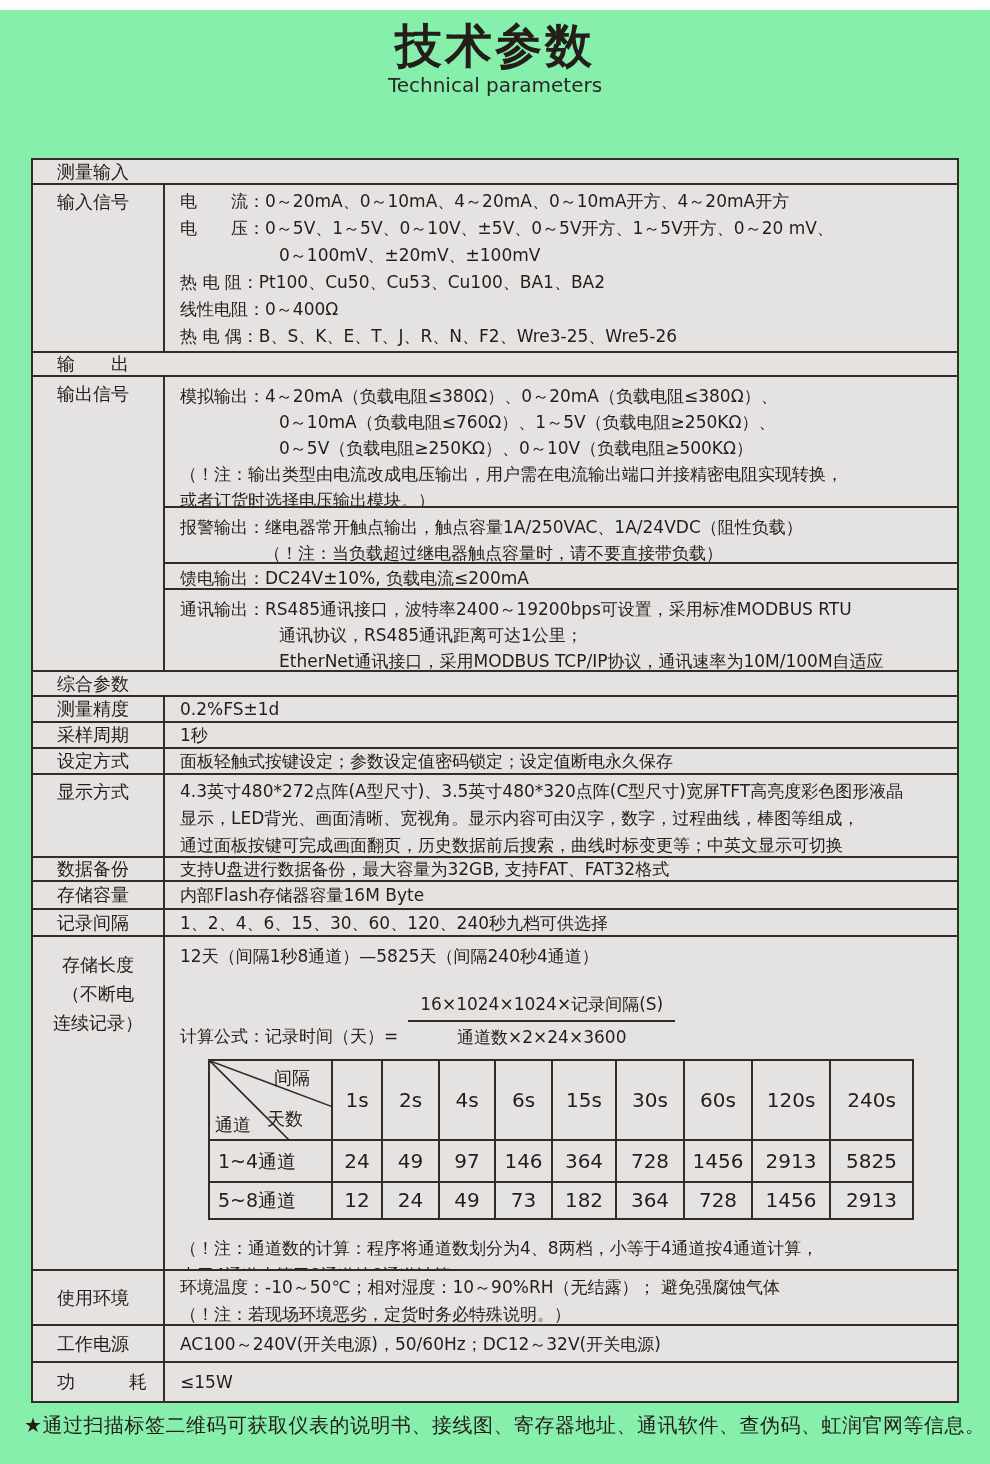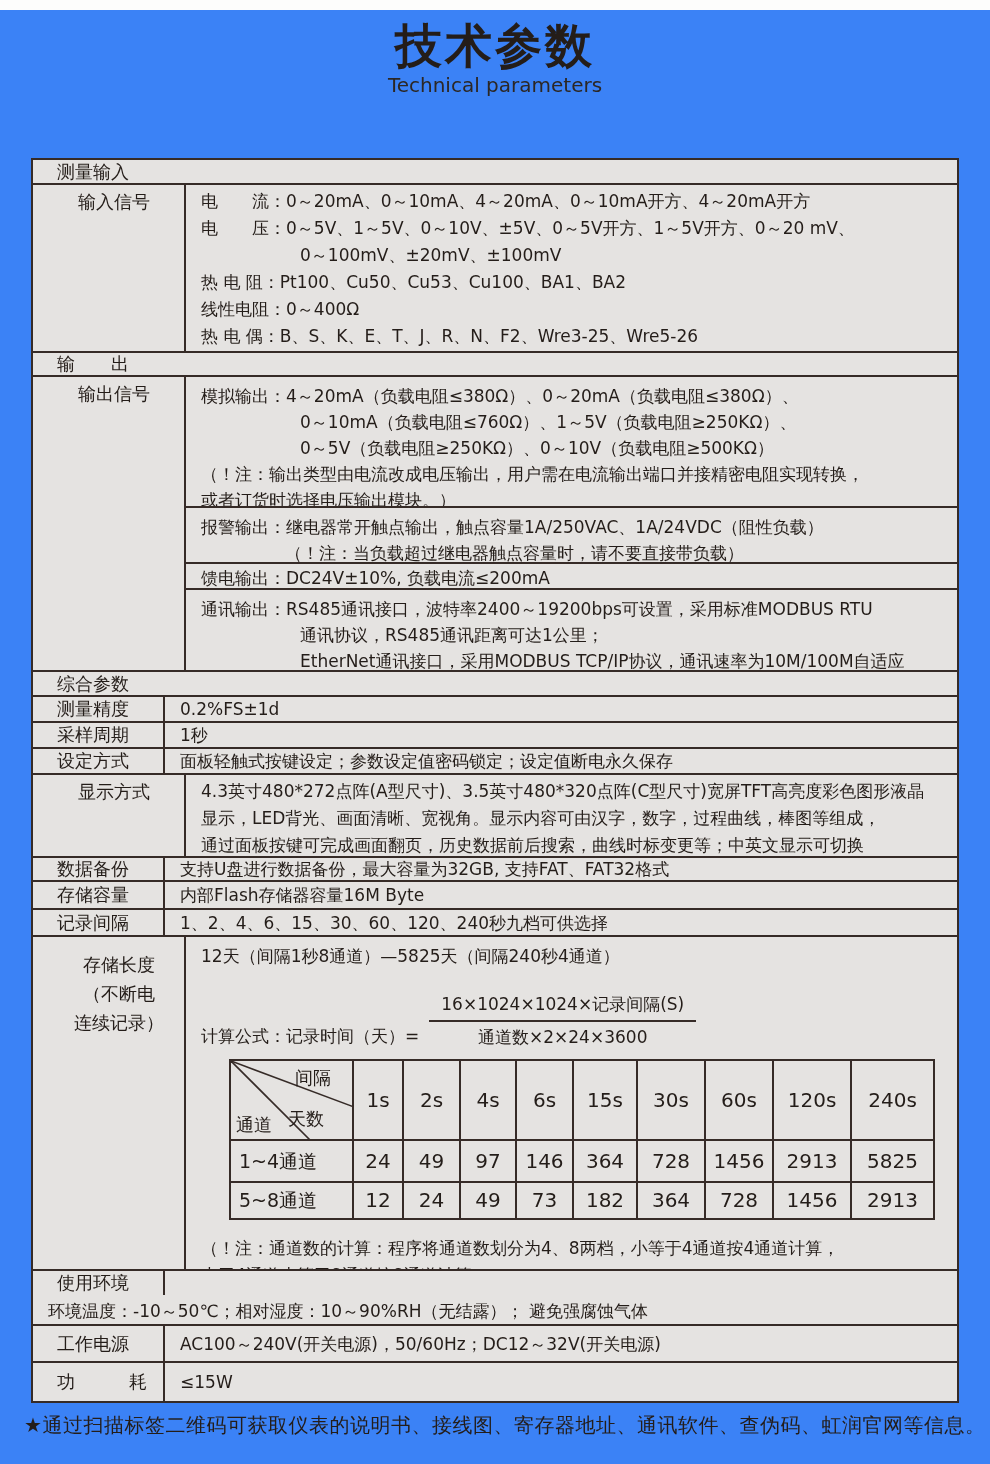--- a/index.html
+++ b/index.html
@@ -1,43 +1,43 @@
 <!DOCTYPE html>
 <html><head>
 <meta charset="utf-8">
 <style>
   html,body{margin:0;padding:0;}
   body{font-family:"DejaVu Sans","Liberation Sans",sans-serif;}
-  .page{position:relative;width:990px;height:1464px;background:#3b82f6;overflow:hidden;color:#241d19;}
+  .page{position:relative;width:990px;height:1464px;background:#86efac;overflow:hidden;color:#241d19;}
   .top-strip{position:absolute;top:0;left:0;width:990px;height:10px;background:#fdfdfc;}
   .header{position:absolute;top:20px;left:0;width:990px;text-align:center;}
   .title{font-size:47px;font-weight:bold;letter-spacing:3px;line-height:52px;}
   .subtitle{font-size:20px;line-height:24px;margin-top:1px;color:#2c2724;}
 
   .spec-table{position:absolute;left:31px;top:158px;width:928px;background:#e5e3e1;border:2px solid #362b27;box-sizing:border-box;}
   .row{display:flex;border-bottom:2px solid #362b27;box-sizing:border-box;overflow:hidden;}
   .row.last{border-bottom:none;}
   .sec{display:flex;align-items:center;padding-left:24px;font-size:18px;box-sizing:border-box;border-bottom:2px solid #362b27;overflow:hidden;}
   .lcell{width:132px;flex:none;border-right:2px solid #362b27;box-sizing:border-box;display:flex;align-items:center;padding-left:24px;font-size:18px;overflow:hidden;}
-  .lcell.top{align-items:flex-start;padding-top:5px;margin-left:21px;}
+  .lcell.top{align-items:flex-start;padding-top:5px;}
   .lcell.ctr{padding-left:0;justify-content:center;text-align:center;}
   .rcell{flex:1;padding:3px 6px 3px 15px;font-size:17px;line-height:27px;overflow:hidden;}
   .rcell.mid{display:flex;align-items:center;padding-top:0;padding-bottom:0;line-height:22px;}
   .rcell.nopad{padding:0;}
   .line{white-space:nowrap;}
   .ind{padding-left:99px;}
   .ind-sm{padding-left:84px;}
 
   .sub{padding:6px 6px 2px 15px;border-bottom:2px solid #362b27;box-sizing:border-box;line-height:26px;overflow:hidden;}
   .sub.last{border-bottom:none;}
 
   
   .h-sec1{height:25px;} .h-input{height:168px;} .h-sec2{height:24px;} .h-outsig{height:295px;justify-content:space-between;}
   .h-sec3{height:25px;} .h-s26{height:26px;} .h-disp{height:83px;} .h-s24{height:24px;}
-  .h-s28{height:28px;} .h-s27{height:27px;} .h-store{height:334px;} .h-env{height:55px;flex-direction:column;}
+  .h-s28{height:28px;} .h-s27{height:27px;} .h-store{height:334px;} .h-env{height:55px;}
   .h-pow{height:37px;} .h-cons{height:38px;}
   .sub1{height:131px;} .sub2{height:56px;} .sub3{height:26px;display:flex;align-items:center;} .sub4{height:80px;}
 
   
   .store-label{display:block;padding-top:8px;text-align:center;line-height:29px;font-size:18px;}
   .st-range{margin-top:3px;line-height:27px;white-space:nowrap;}
   .st-formula{display:flex;align-items:flex-end;margin-top:22px;white-space:nowrap;}
   .frac{display:inline-block;text-align:center;margin-left:10px;font-size:17px;}
   .frac .num{padding:0 12px 3px 12px;border-bottom:2px solid #362b27;line-height:25px;}
   .frac .den{padding-top:3px;line-height:25px;}

